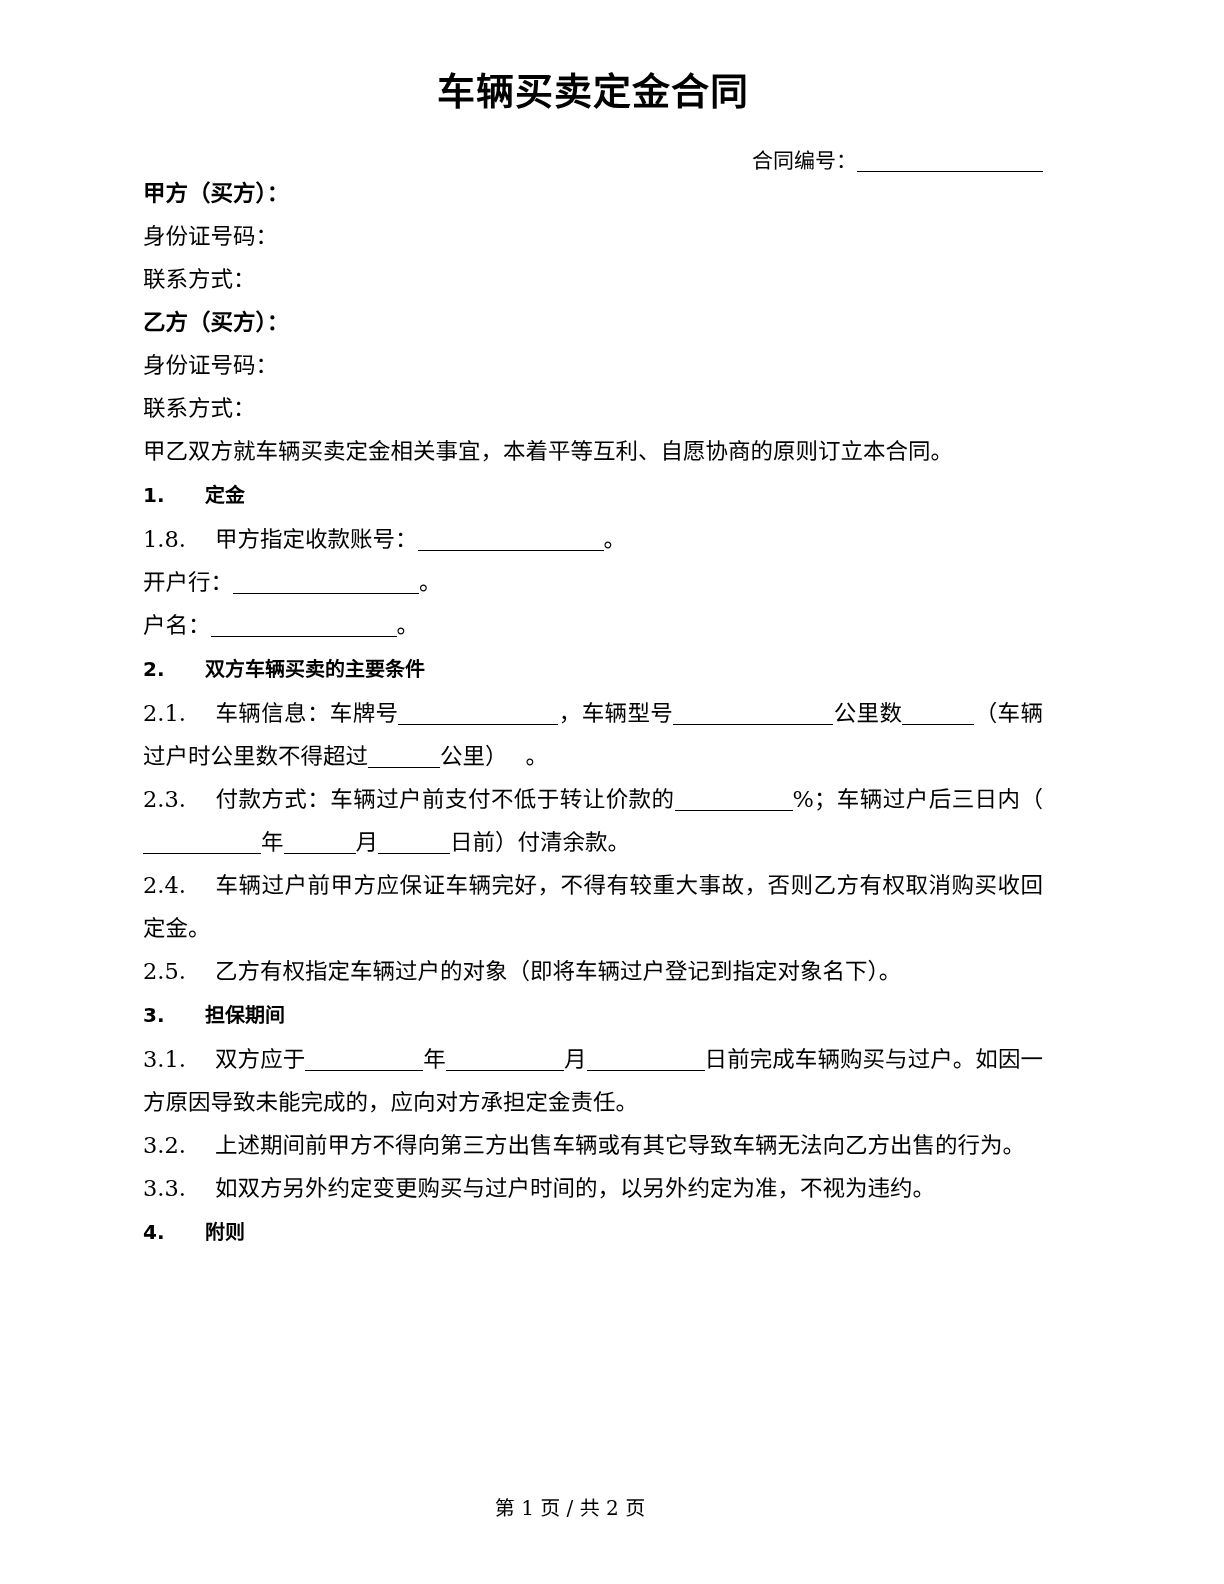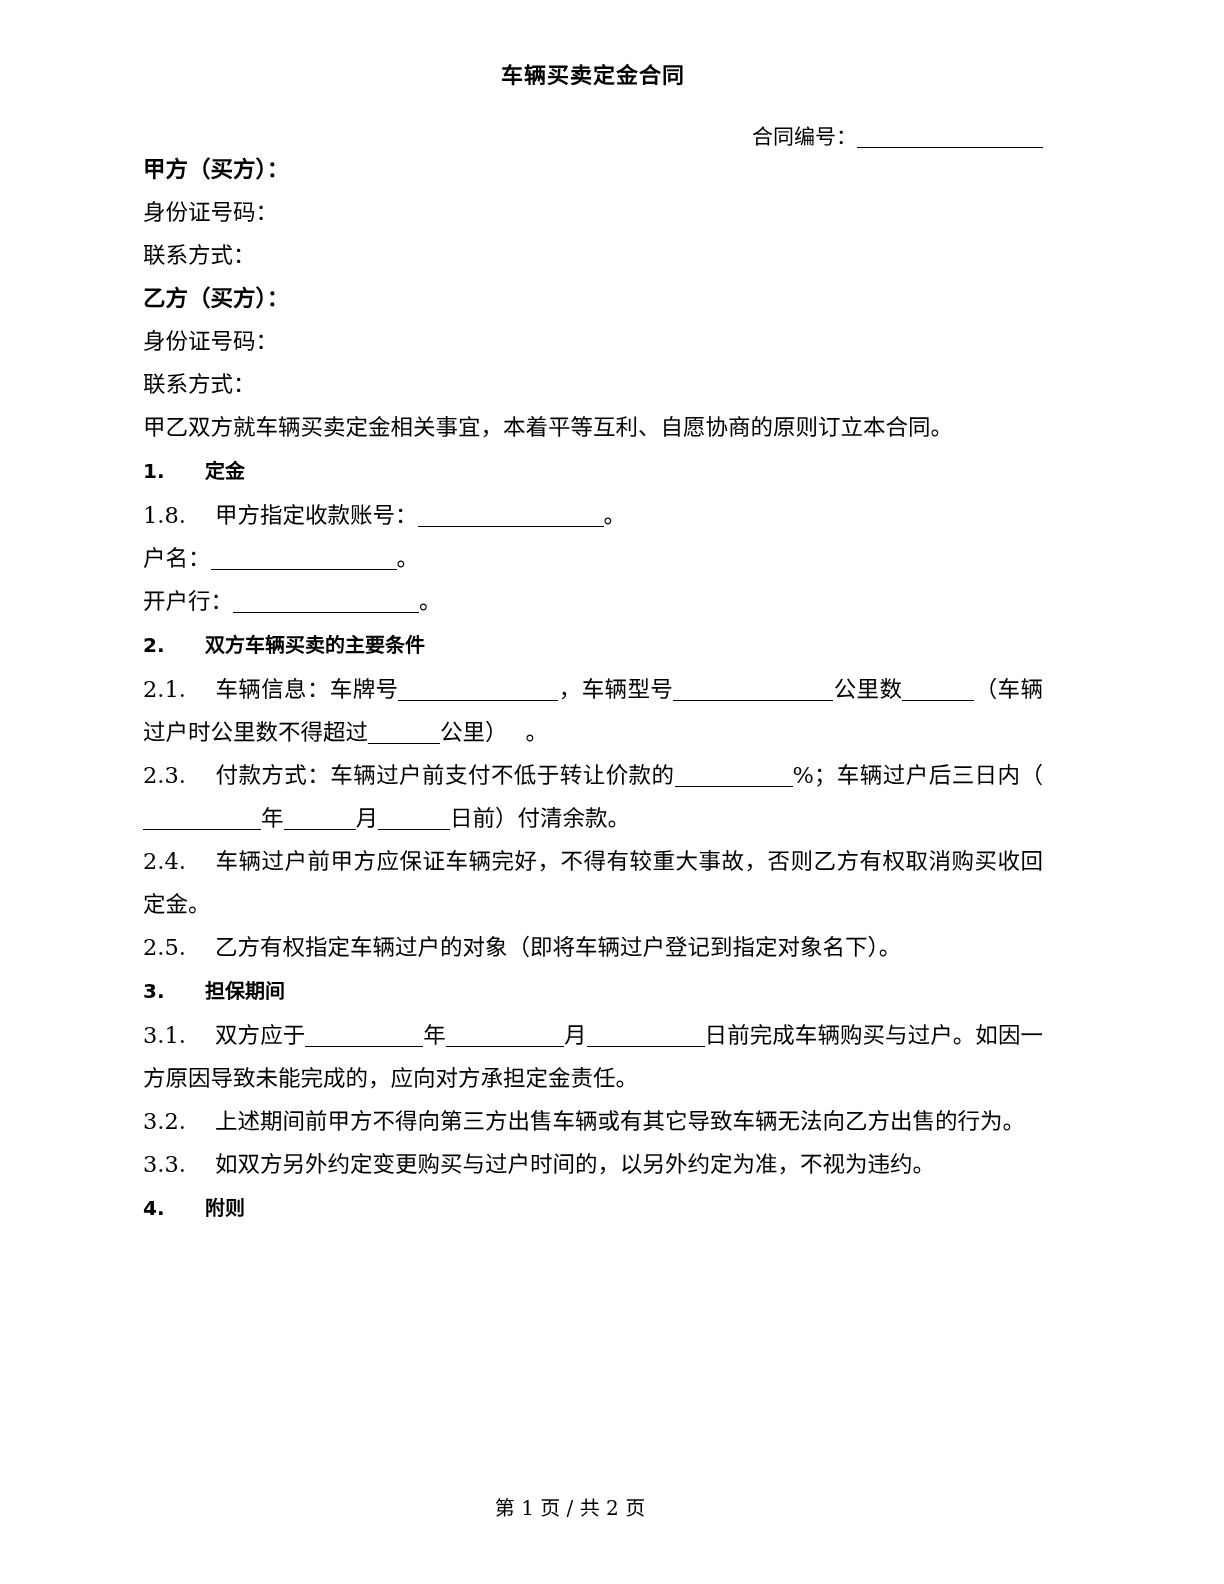--- a/index.html
+++ b/index.html
@@ -31,24 +31,24 @@
     left: 143px;
     top: 0;
     width: 900px;
   }
 
   
   .doc-title {
     text-align: center;
     font-family: "DejaVu Sans", "Liberation Sans", sans-serif;
     font-weight: bold;
-    font-size: 22px;
+    font-size: 38px;
     letter-spacing: 1px;
     line-height: 1;
-    margin: 8px;
+    margin: 16px;
     padding-top: 57px;
   }
 
   
   .contract-no-row {
     text-align: right;
     font-family: "DejaVu Sans", "Liberation Sans", sans-serif;
     font-size: 21px;
     line-height: 1;
     margin-top: 40px;
@@ -161,27 +161,27 @@
     <div class="section-head">
       <span class="num">1.</span><span>定金</span>
     </div>
 
 
     <div class="clause">
       <span class="cnum">1.8.</span><span>甲方指定收款账号：</span><span class="blank b-xl"></span><span>。</span>
     </div>
 
     <div class="para">
+      <span>开户行：</span><span class="blank b-xl"></span><span>。</span>
+    </div>
+
+    <div class="para">
       <span>户名：</span><span class="blank b-xl"></span><span>。</span>
     </div>
 
-    <div class="para">
-      <span>开户行：</span><span class="blank b-xl"></span><span>。</span>
-    </div>
-
     <div class="section-head">
       <span class="num">2.</span><span>双方车辆买卖的主要条件</span>
     </div>
 
     <div class="clause">
       <span class="cnum">2.1.</span><span>车辆信息：车牌号</span><span class="blank b-lg"></span><span>，车辆型号</span><span class="blank b-lg"></span><span>公里数</span><span class="blank b-sm"></span><span>（车辆过户时公里数不得超过</span><span class="blank b-sm"></span><span>公里）</span><span class="nbsp-gap"></span><span>。</span>
     </div>
 
 
     <div class="clause">

